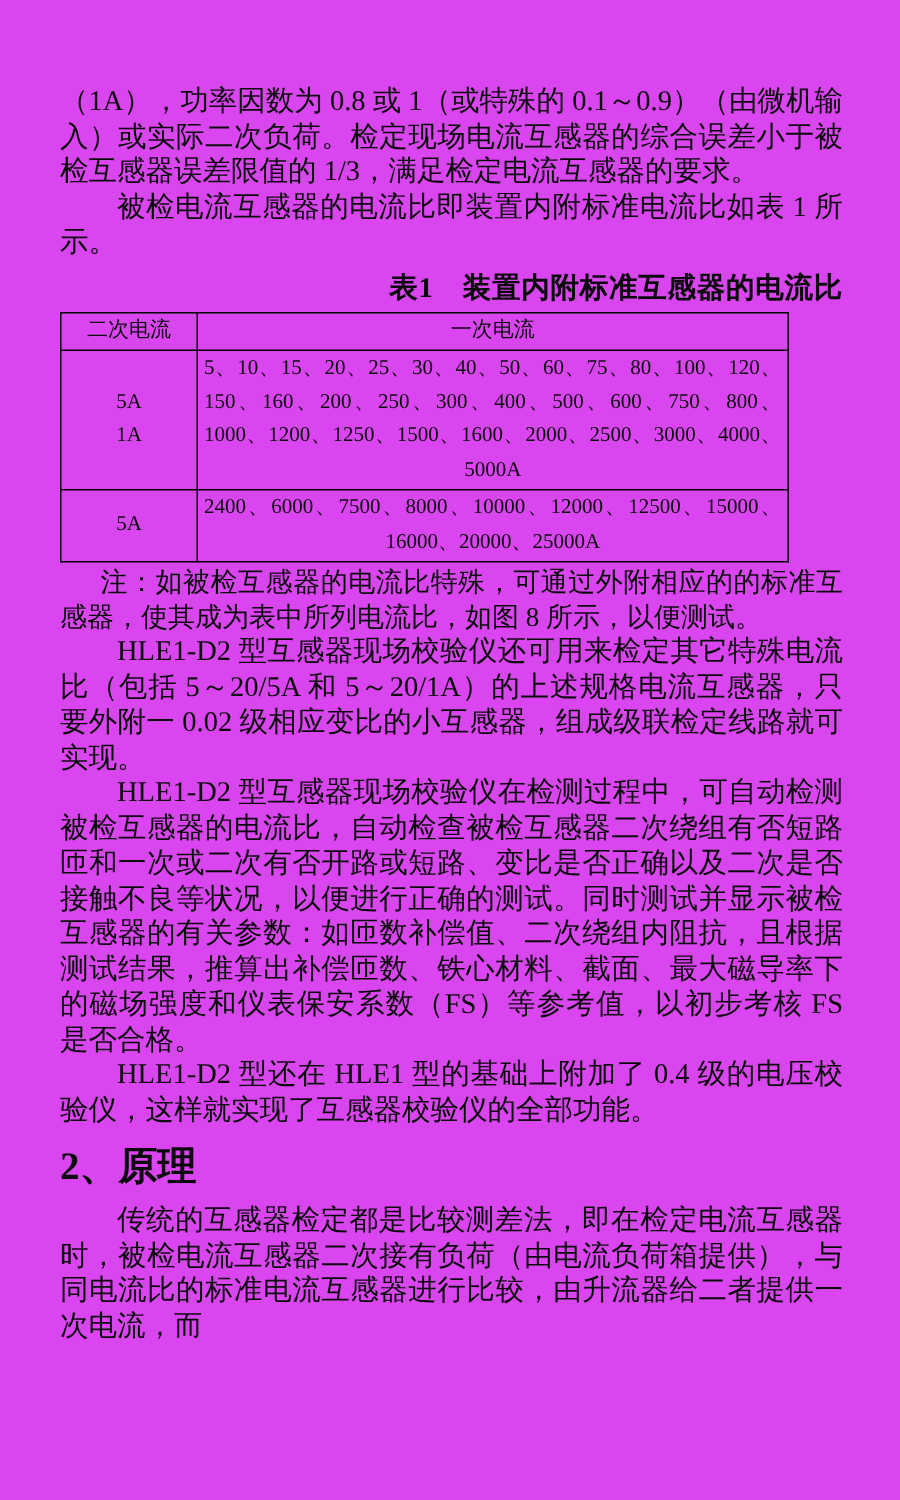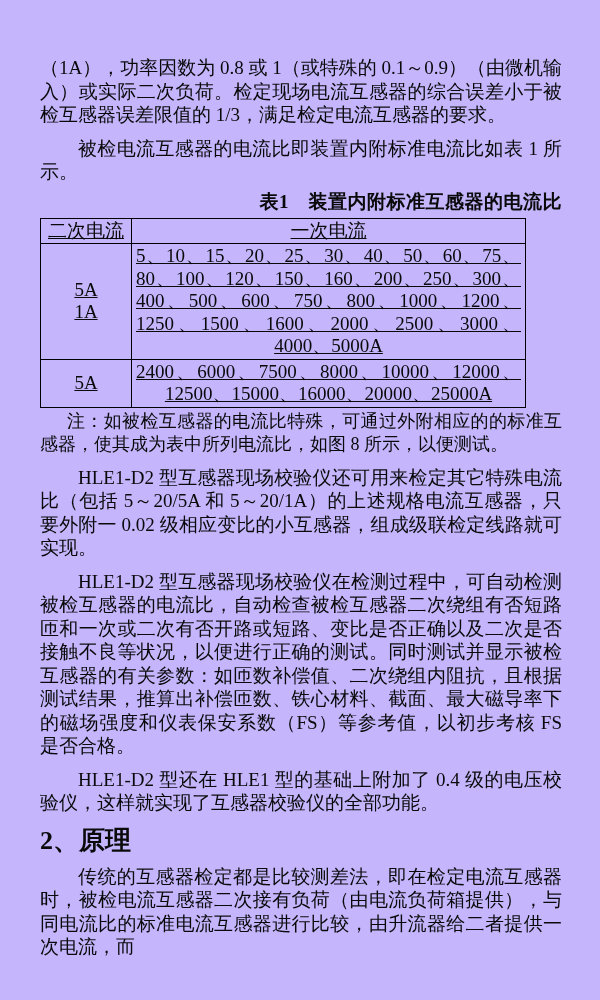--- a/index.html
+++ b/index.html
@@ -1,54 +1,53 @@
 <!DOCTYPE html>
 <html><head>
 <meta charset="utf-8">
 <style>
   html, body { margin: 0; padding: 0; background: #ffffff; }
   .page {
     position: relative;
     width: 600px;
     height: 1000px;
-    background: #c4b5fd;
+    background: #d946ef;
     color: #0a0a0a;
     font-family: "Liberation Serif", "DejaVu Serif", serif;
     overflow: hidden;
     box-sizing: border-box;
     padding: 56px 38px 0 40px;
   }
   p.body {
     margin: 0;
     font-size: 19px;
     line-height: 23.5px;
     text-align: justify;
   }
-  p.indent { text-indent: 2em; margin-top: 10px; }
+  p.indent { text-indent: 2em; }
   p.note {
     margin: 2px 0 0 0;
     font-size: 18px;
     line-height: 23px;
     font-weight: normal;
     text-align: justify;
     text-indent: 1.5em;
   }
   .caption {
     margin: 5px 0 3px 0;
     font-size: 19px;
     font-weight: bold;
     text-align: right;
     letter-spacing: 0.5px;
   }
   table.ratio {
     border-collapse: collapse;
     width: 486px;
     table-layout: fixed;
-    font-size: 19px;
-    text-decoration: underline;
+    font-size: 14px;
   }
   table.ratio th, table.ratio td {
     border: 1.5px solid #000;
     font-weight: normal;
     vertical-align: middle;
     line-height: 22.5px;
     padding: 1px 4px;
   }
   col.c1 { width: 91px; }
   .cell-secondary {

